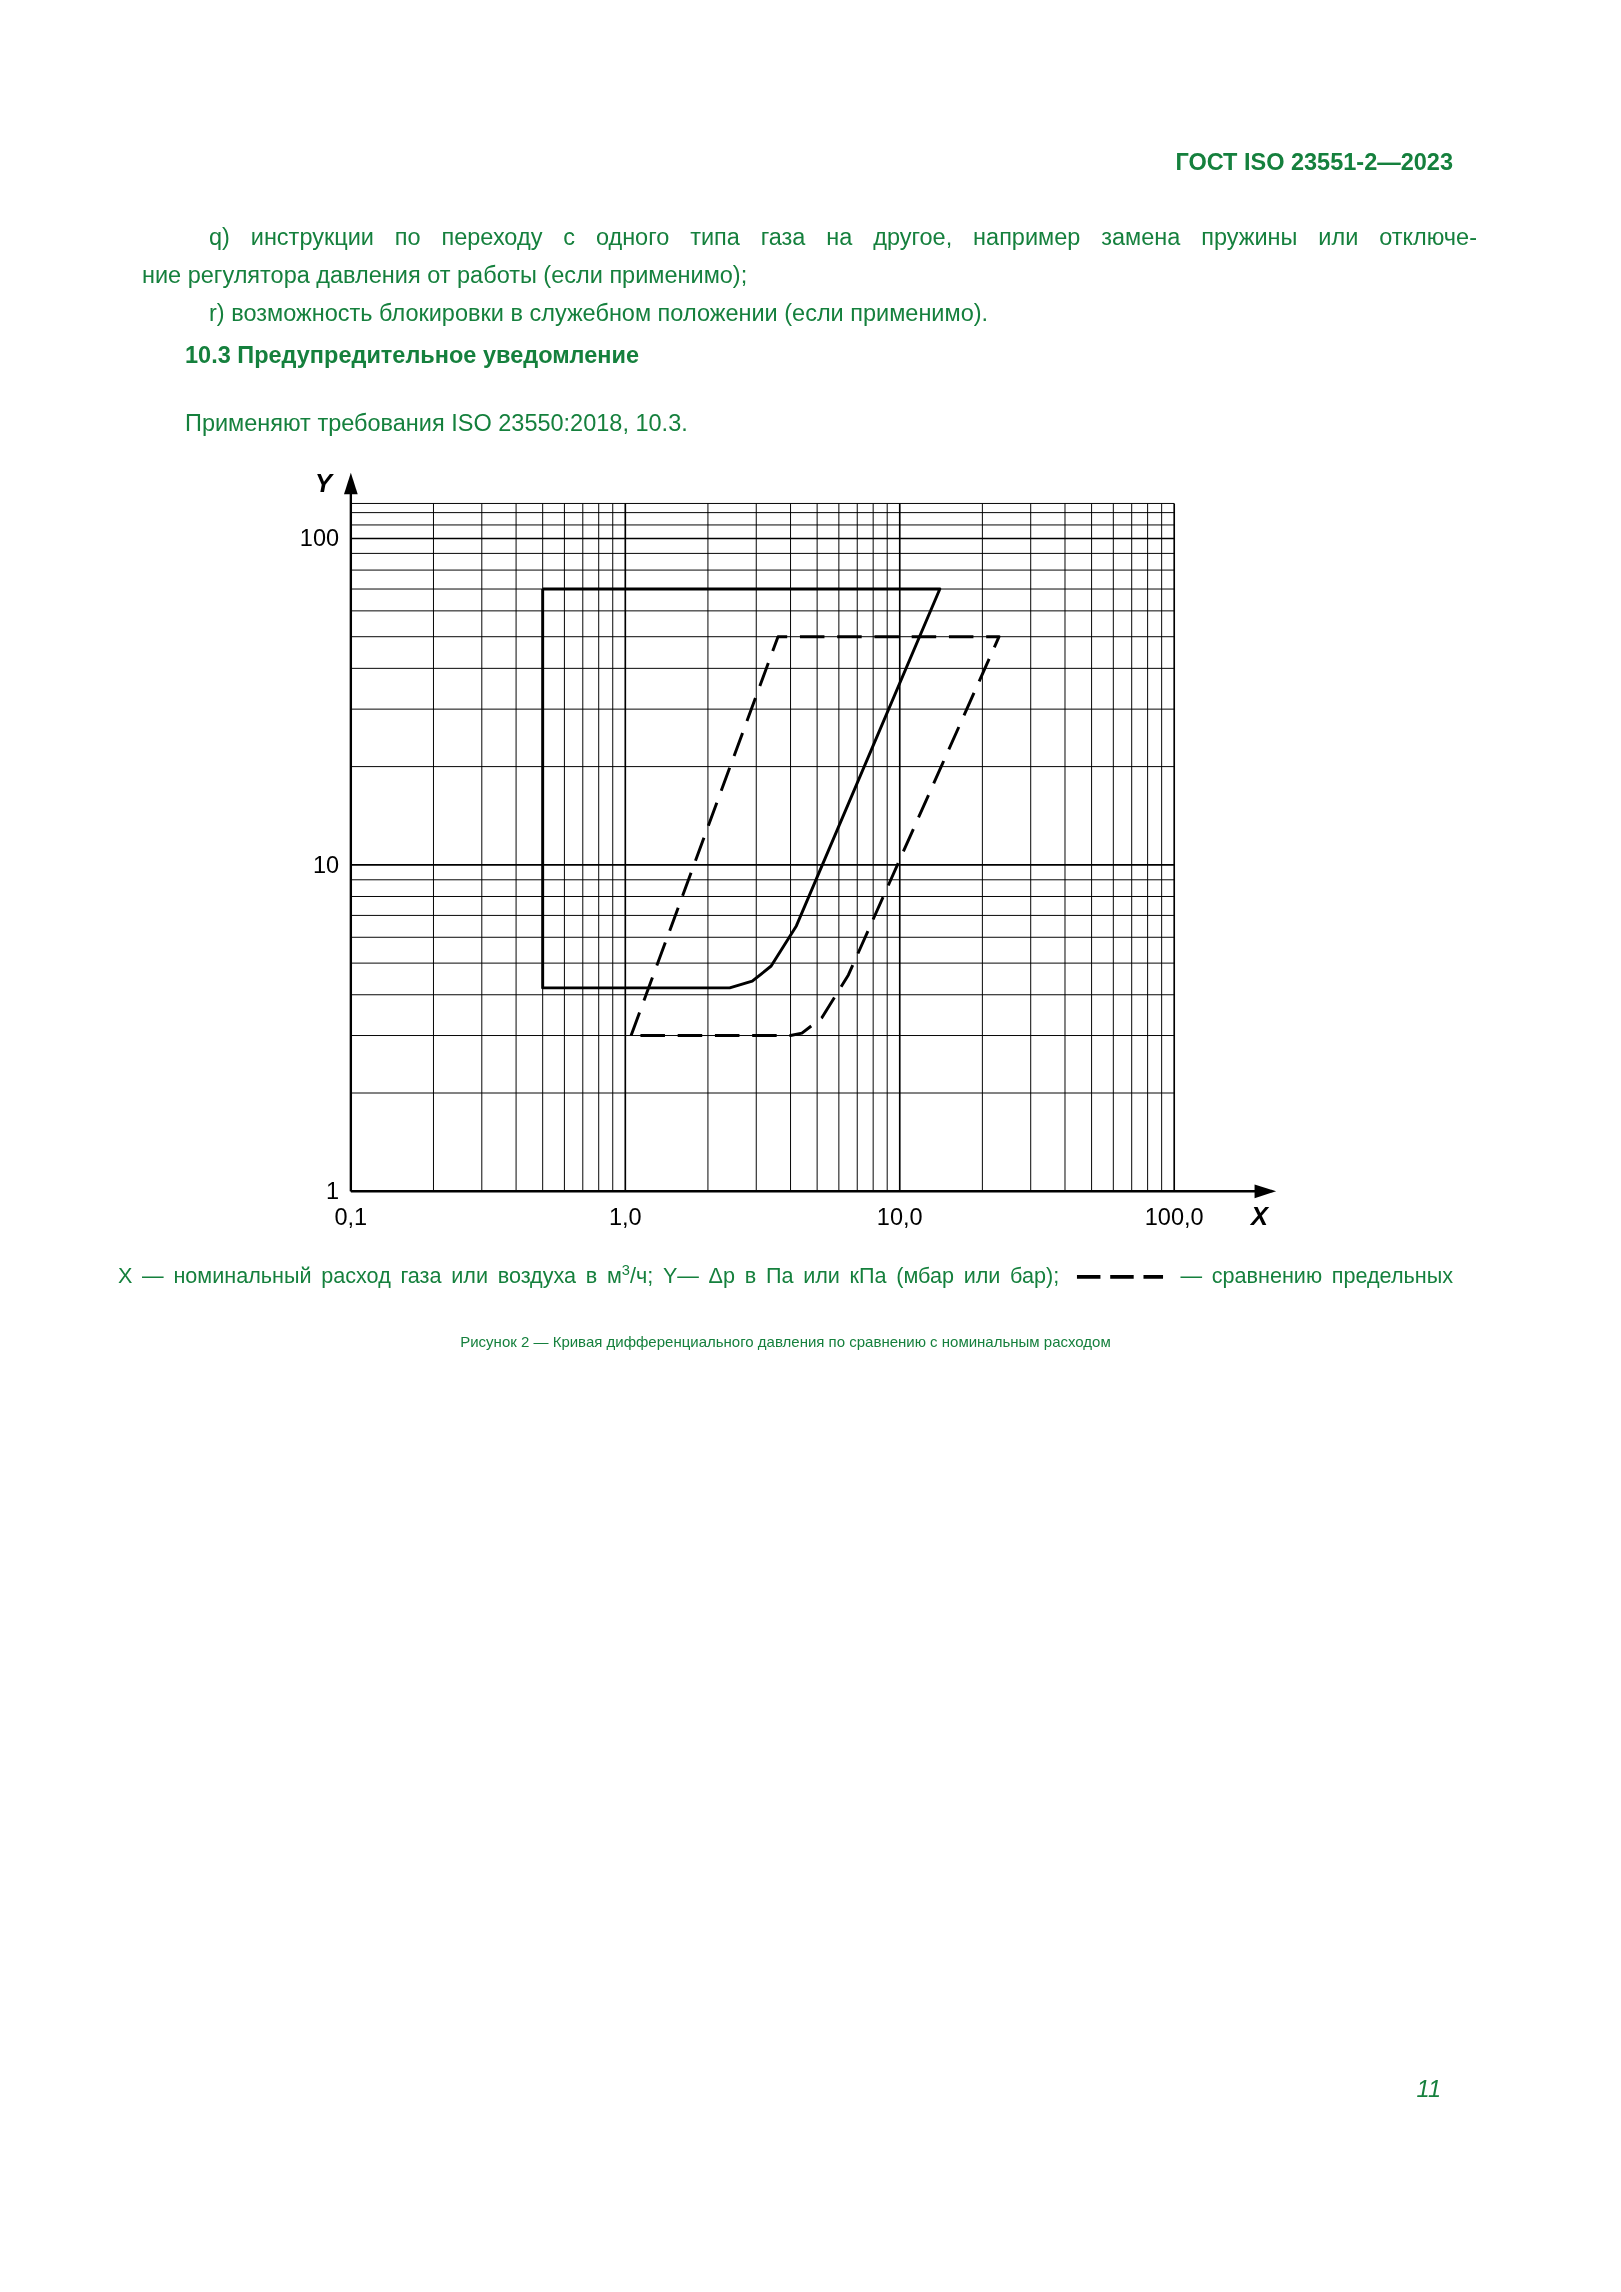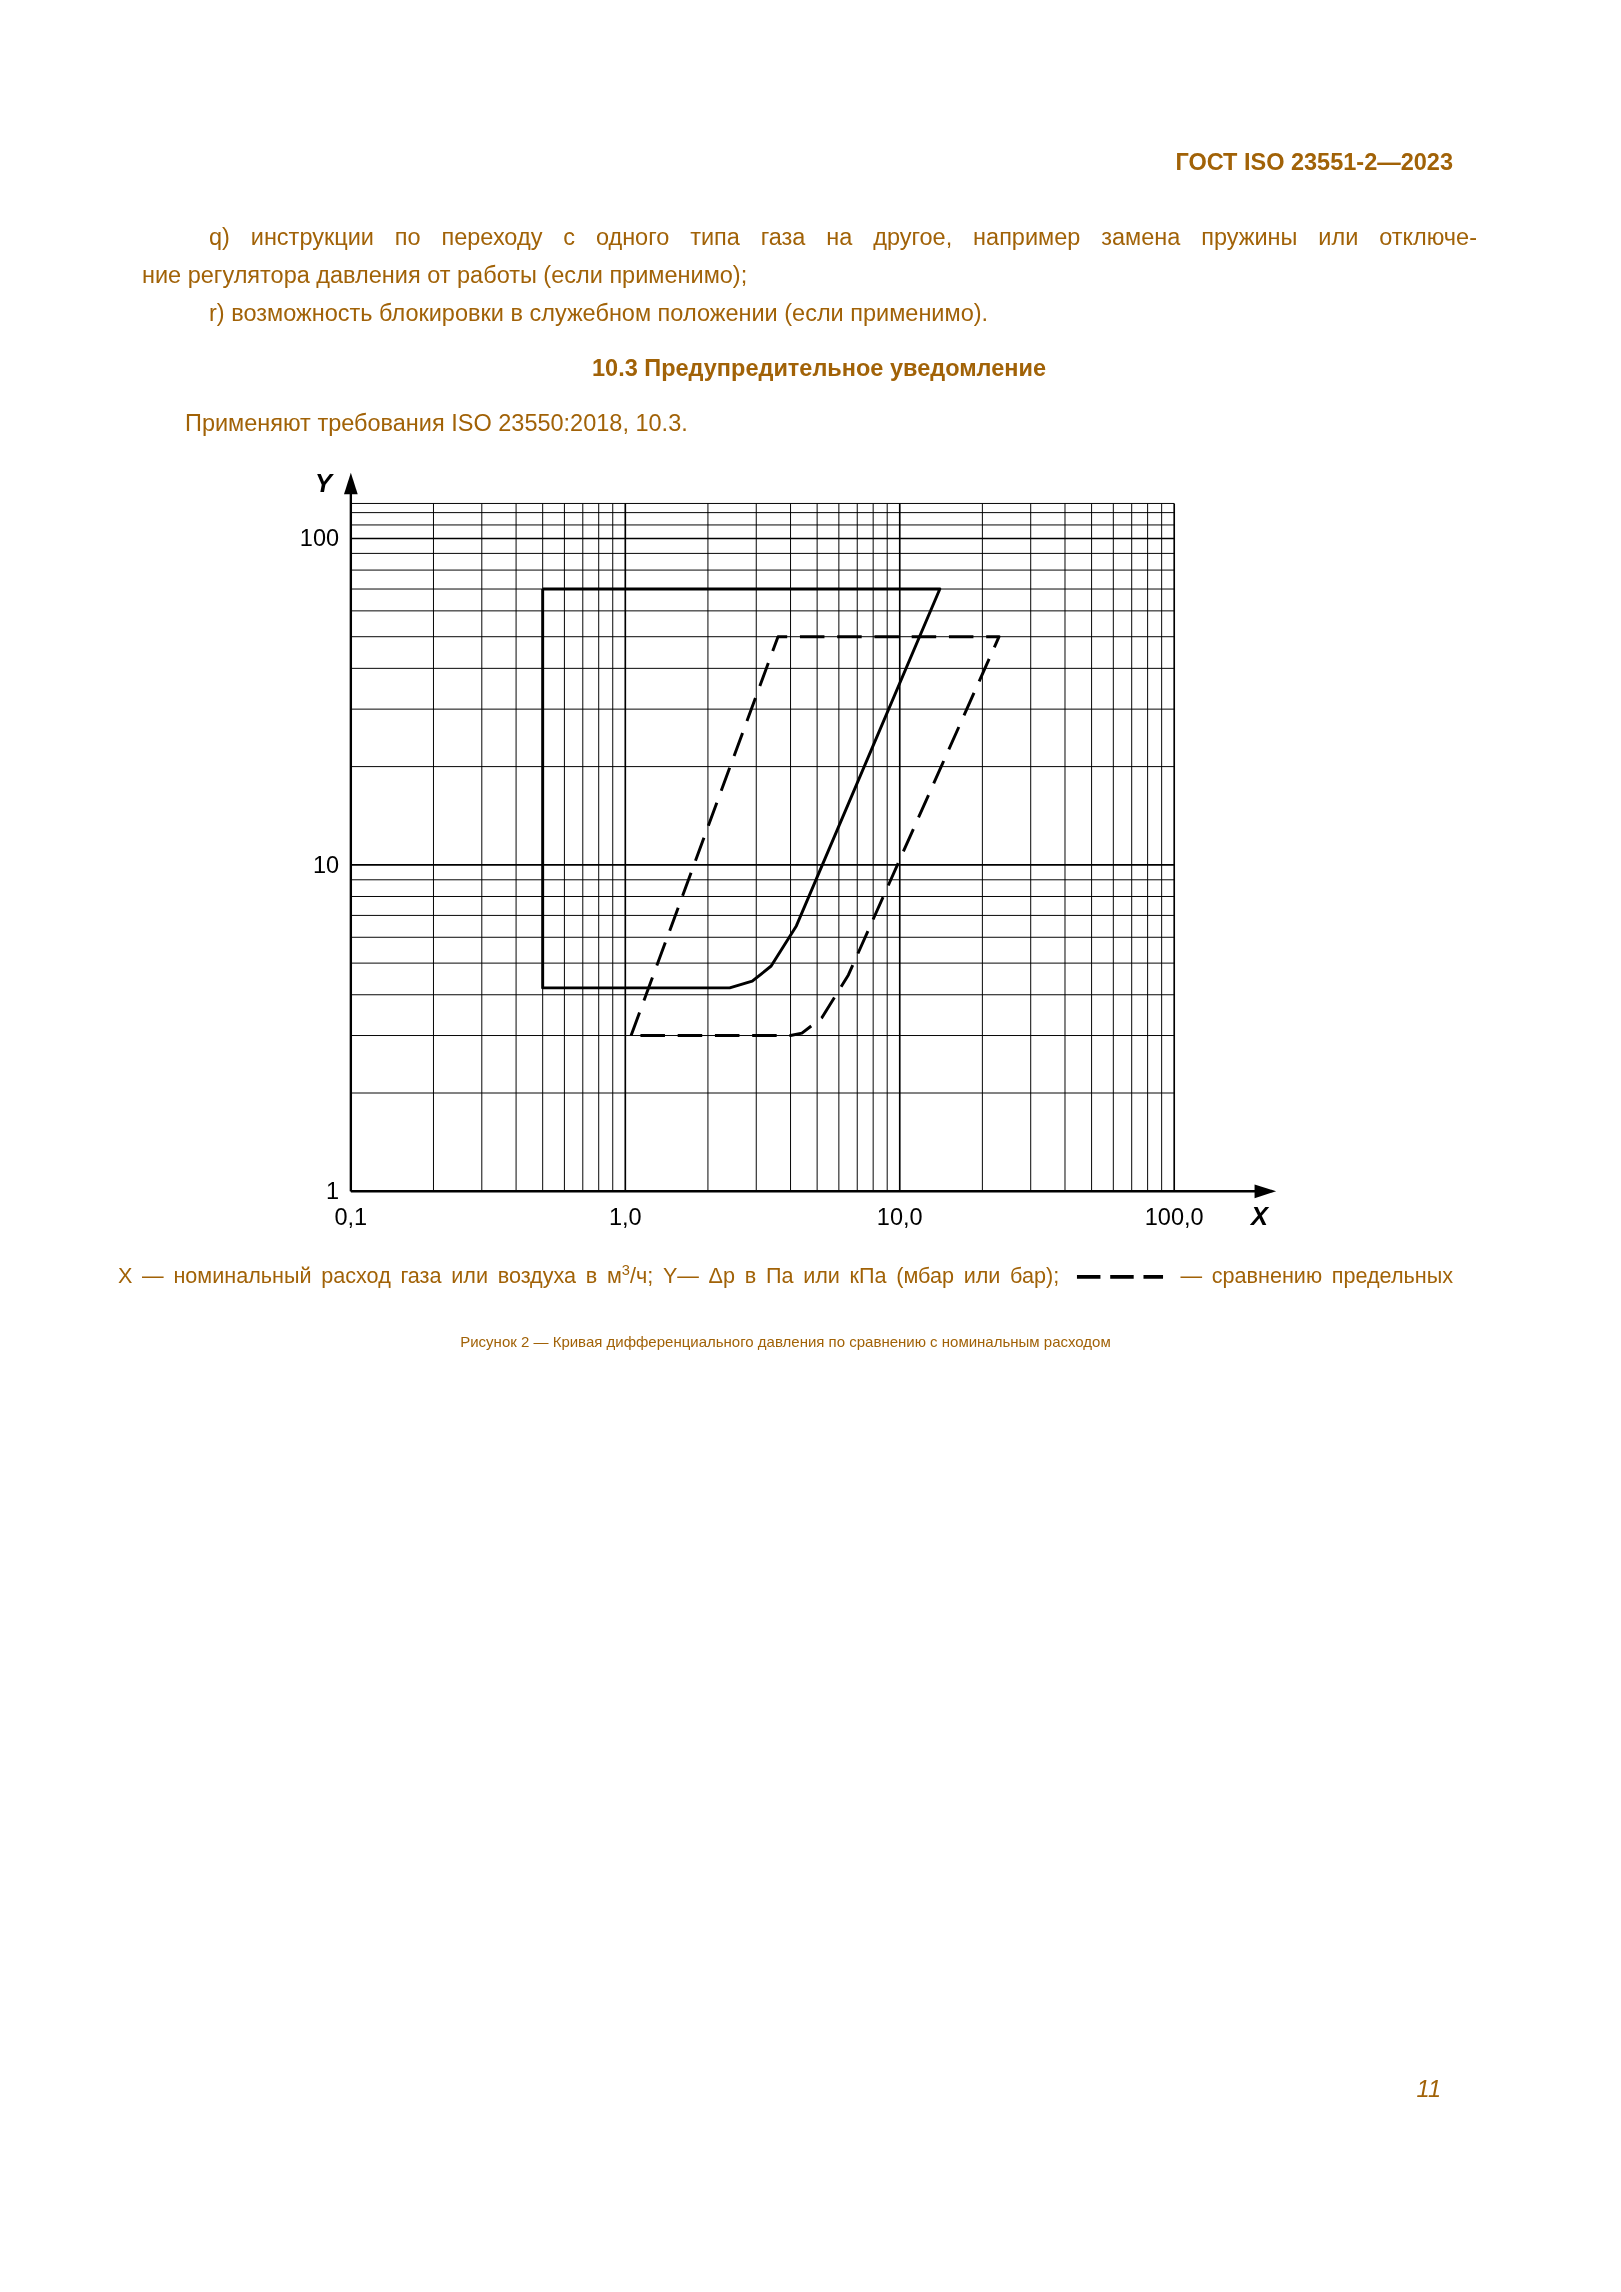--- a/index.html
+++ b/index.html
@@ -2,37 +2,37 @@
 <html><head>
 <meta charset="utf-8">
 <style>
   html,body{margin:0;padding:0;background:#e8e8e8;}
   .page{
     position:relative;
     width:1621px;height:2293px;
     margin:0 auto;
     background:#ffffff;
     font-family:"Liberation Sans",sans-serif;
-    color:#a16207;
+    color:#15803d;
     overflow:hidden;
   }
   .doc-header{
     position:absolute;top:149px;left:118px;width:1335px;
     text-align:right;font-weight:bold;font-size:23.5px;
   }
   .bodytext{
     position:absolute;top:218px;left:118px;width:1335px;
     font-size:23.5px;line-height:38px;margin-left:24px;
   }
   .pline{display:block;}
   .pline.first{text-indent:67px;}
   .pline.jfull{text-align:justify;text-align-last:justify;}
   .section-heading{
-    position:absolute;top:355px;left:118px;width:1335px;
-    font-size:23.5px;font-weight:bold;text-indent:67px;text-align:center;
+    position:absolute;top:342px;left:118px;width:1335px;
+    font-size:23.5px;font-weight:bold;text-indent:67px;
   }
   .para-apply{
     position:absolute;top:410px;left:118px;width:1335px;
     font-size:23.5px;text-indent:67px;
   }
   .chart-figure{
     position:absolute;top:451px;left:294px;width:1039px;height:814px;
     margin:0;padding:0;
   }
   .chart-figure svg{display:block;}

